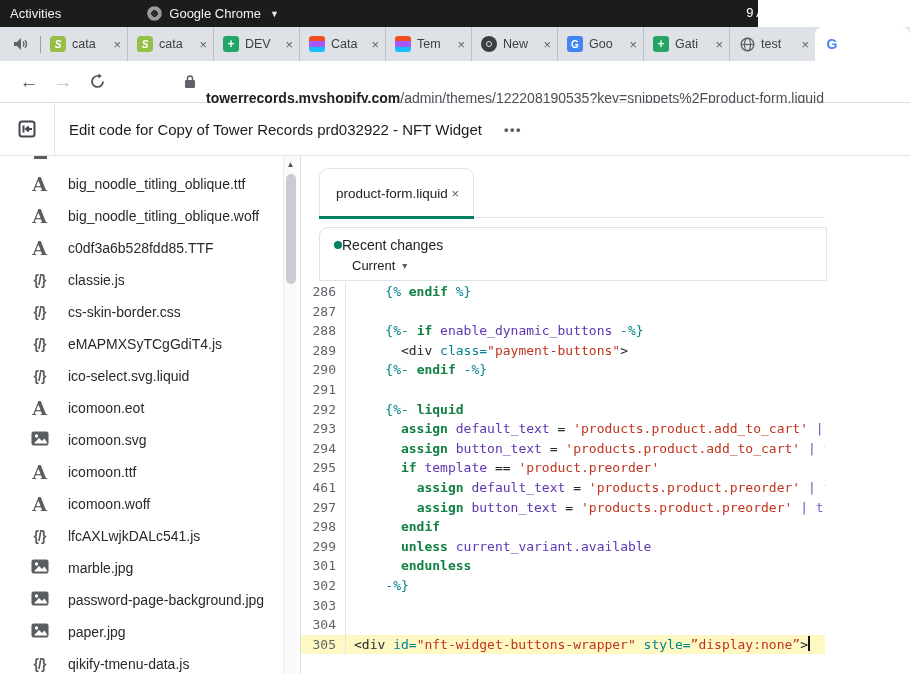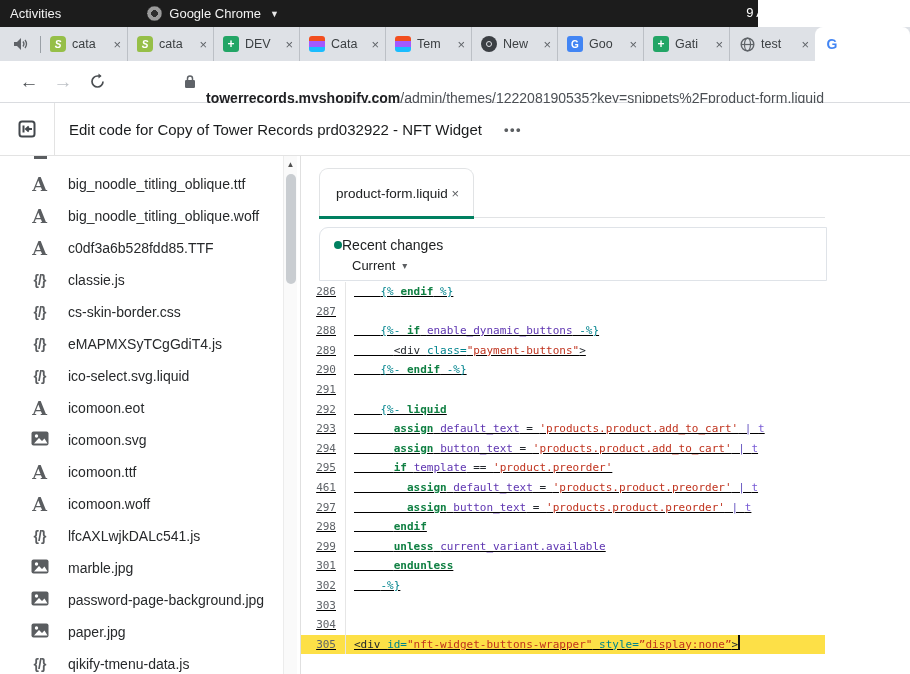--- a/index.html
+++ b/index.html
@@ -88,23 +88,23 @@
             border:1px solid #dfe3e8; border-radius:9px 0 0 0; padding:9px 0 0 14px; }
   .rpanel .row1 { display:flex; align-items:center; }
   .dot { width:8px; height:8px; border-radius:50%; background:#008060; }
   .rpanel .status { font-size:14px; color:#202223; }
   .rpanel .row2 { display:flex; align-items:center; gap:7px; margin:5px 0 0 18px; }
   .rpanel .version { font-size:13px; color:#202223; }
   .rpanel .vcaret { font-size:10px; color:#5c5f62; }
 
   
   .codewrap { position:absolute; left:0; right:0; top:126px; bottom:0; overflow:hidden;
-              font-family:"DejaVu Sans Mono", monospace; font-size:11px;text-decoration:underline; }
+              font-family:"DejaVu Sans Mono", monospace; font-size:13px; }
   .code-row { display:flex; height:19.6px; line-height:19.6px; }
-  .code-row.active { background:#fde047; }
+  .code-row.active { background:#fef9c3; }
   .ln { width:45px; padding-right:9px; text-align:right; color:#5f6368; flex:none;
         border-right:1px solid #e6e6e6; }
   .cl { padding-left:8px; white-space:pre; flex:1; overflow:hidden; }
   .tk-x { color:#24292e; }
   .tk-k { color:#108043; font-weight:bold; }
   .tk-d { color:#00848e; }
   .tk-v { color:#5e35b1; }
   .tk-s { color:#c0331e; }
   .tk-p { color:#6554c0; }
   .tk-f { color:#7a5cd6; }

